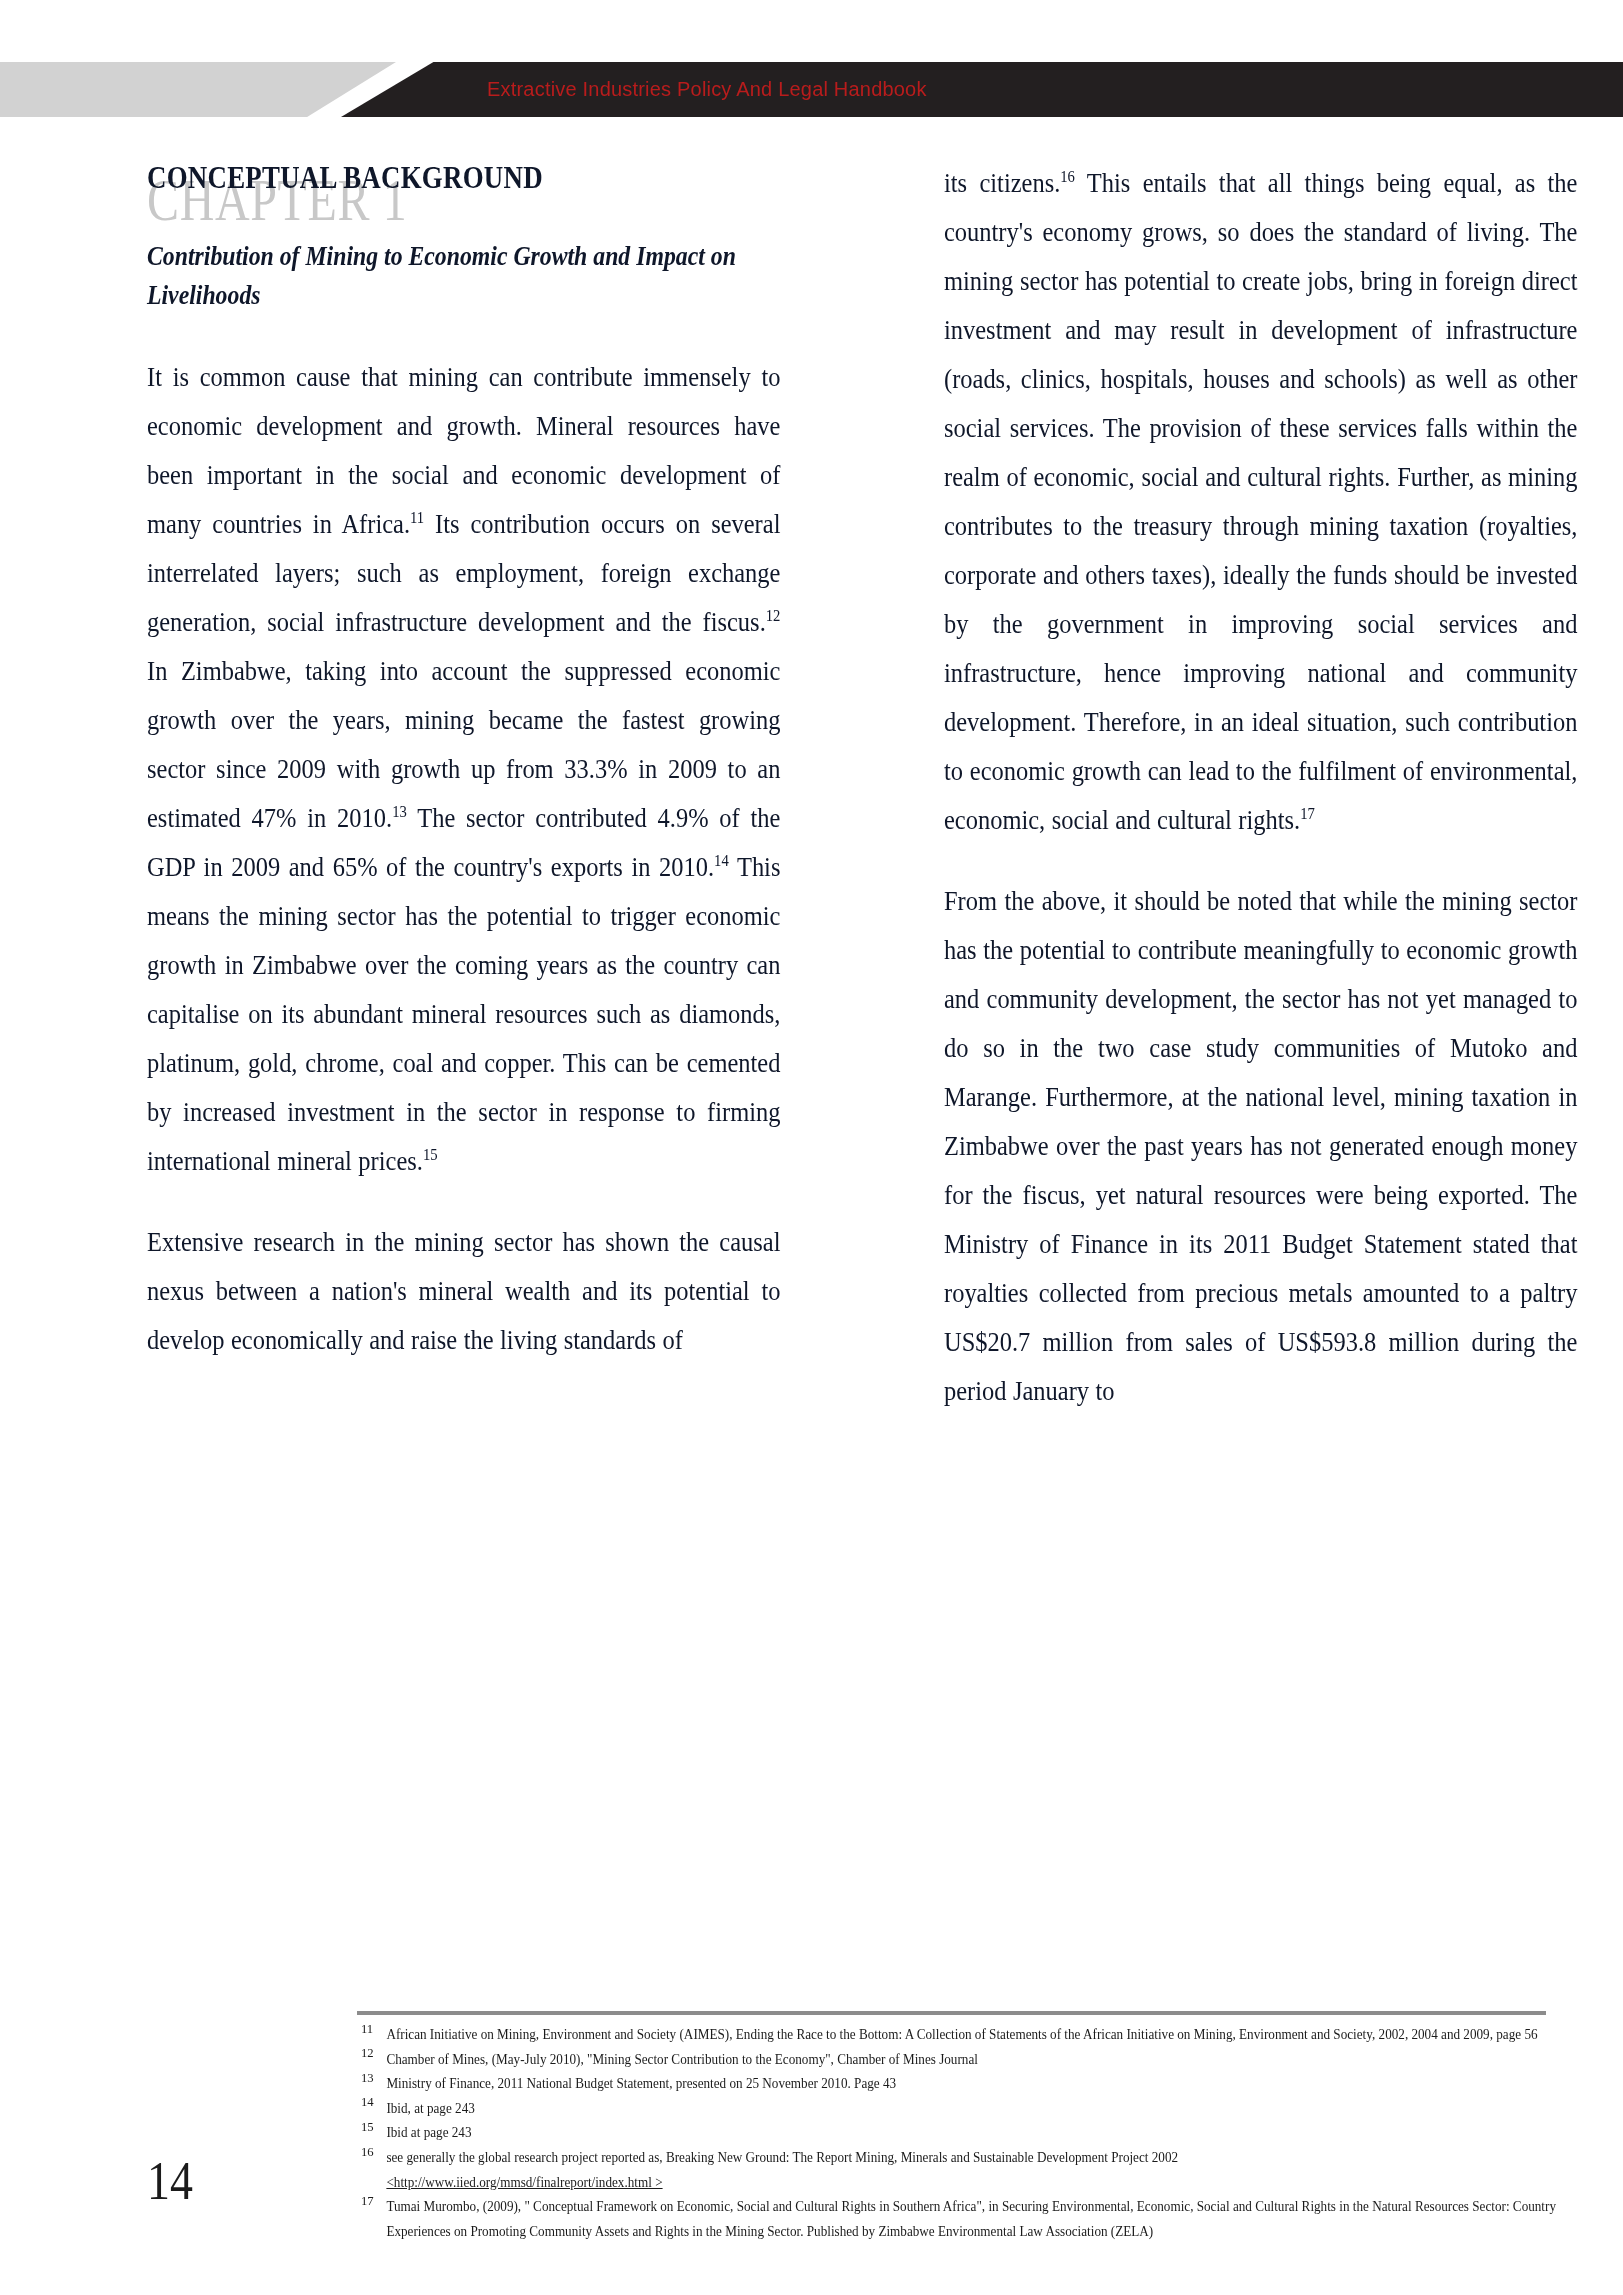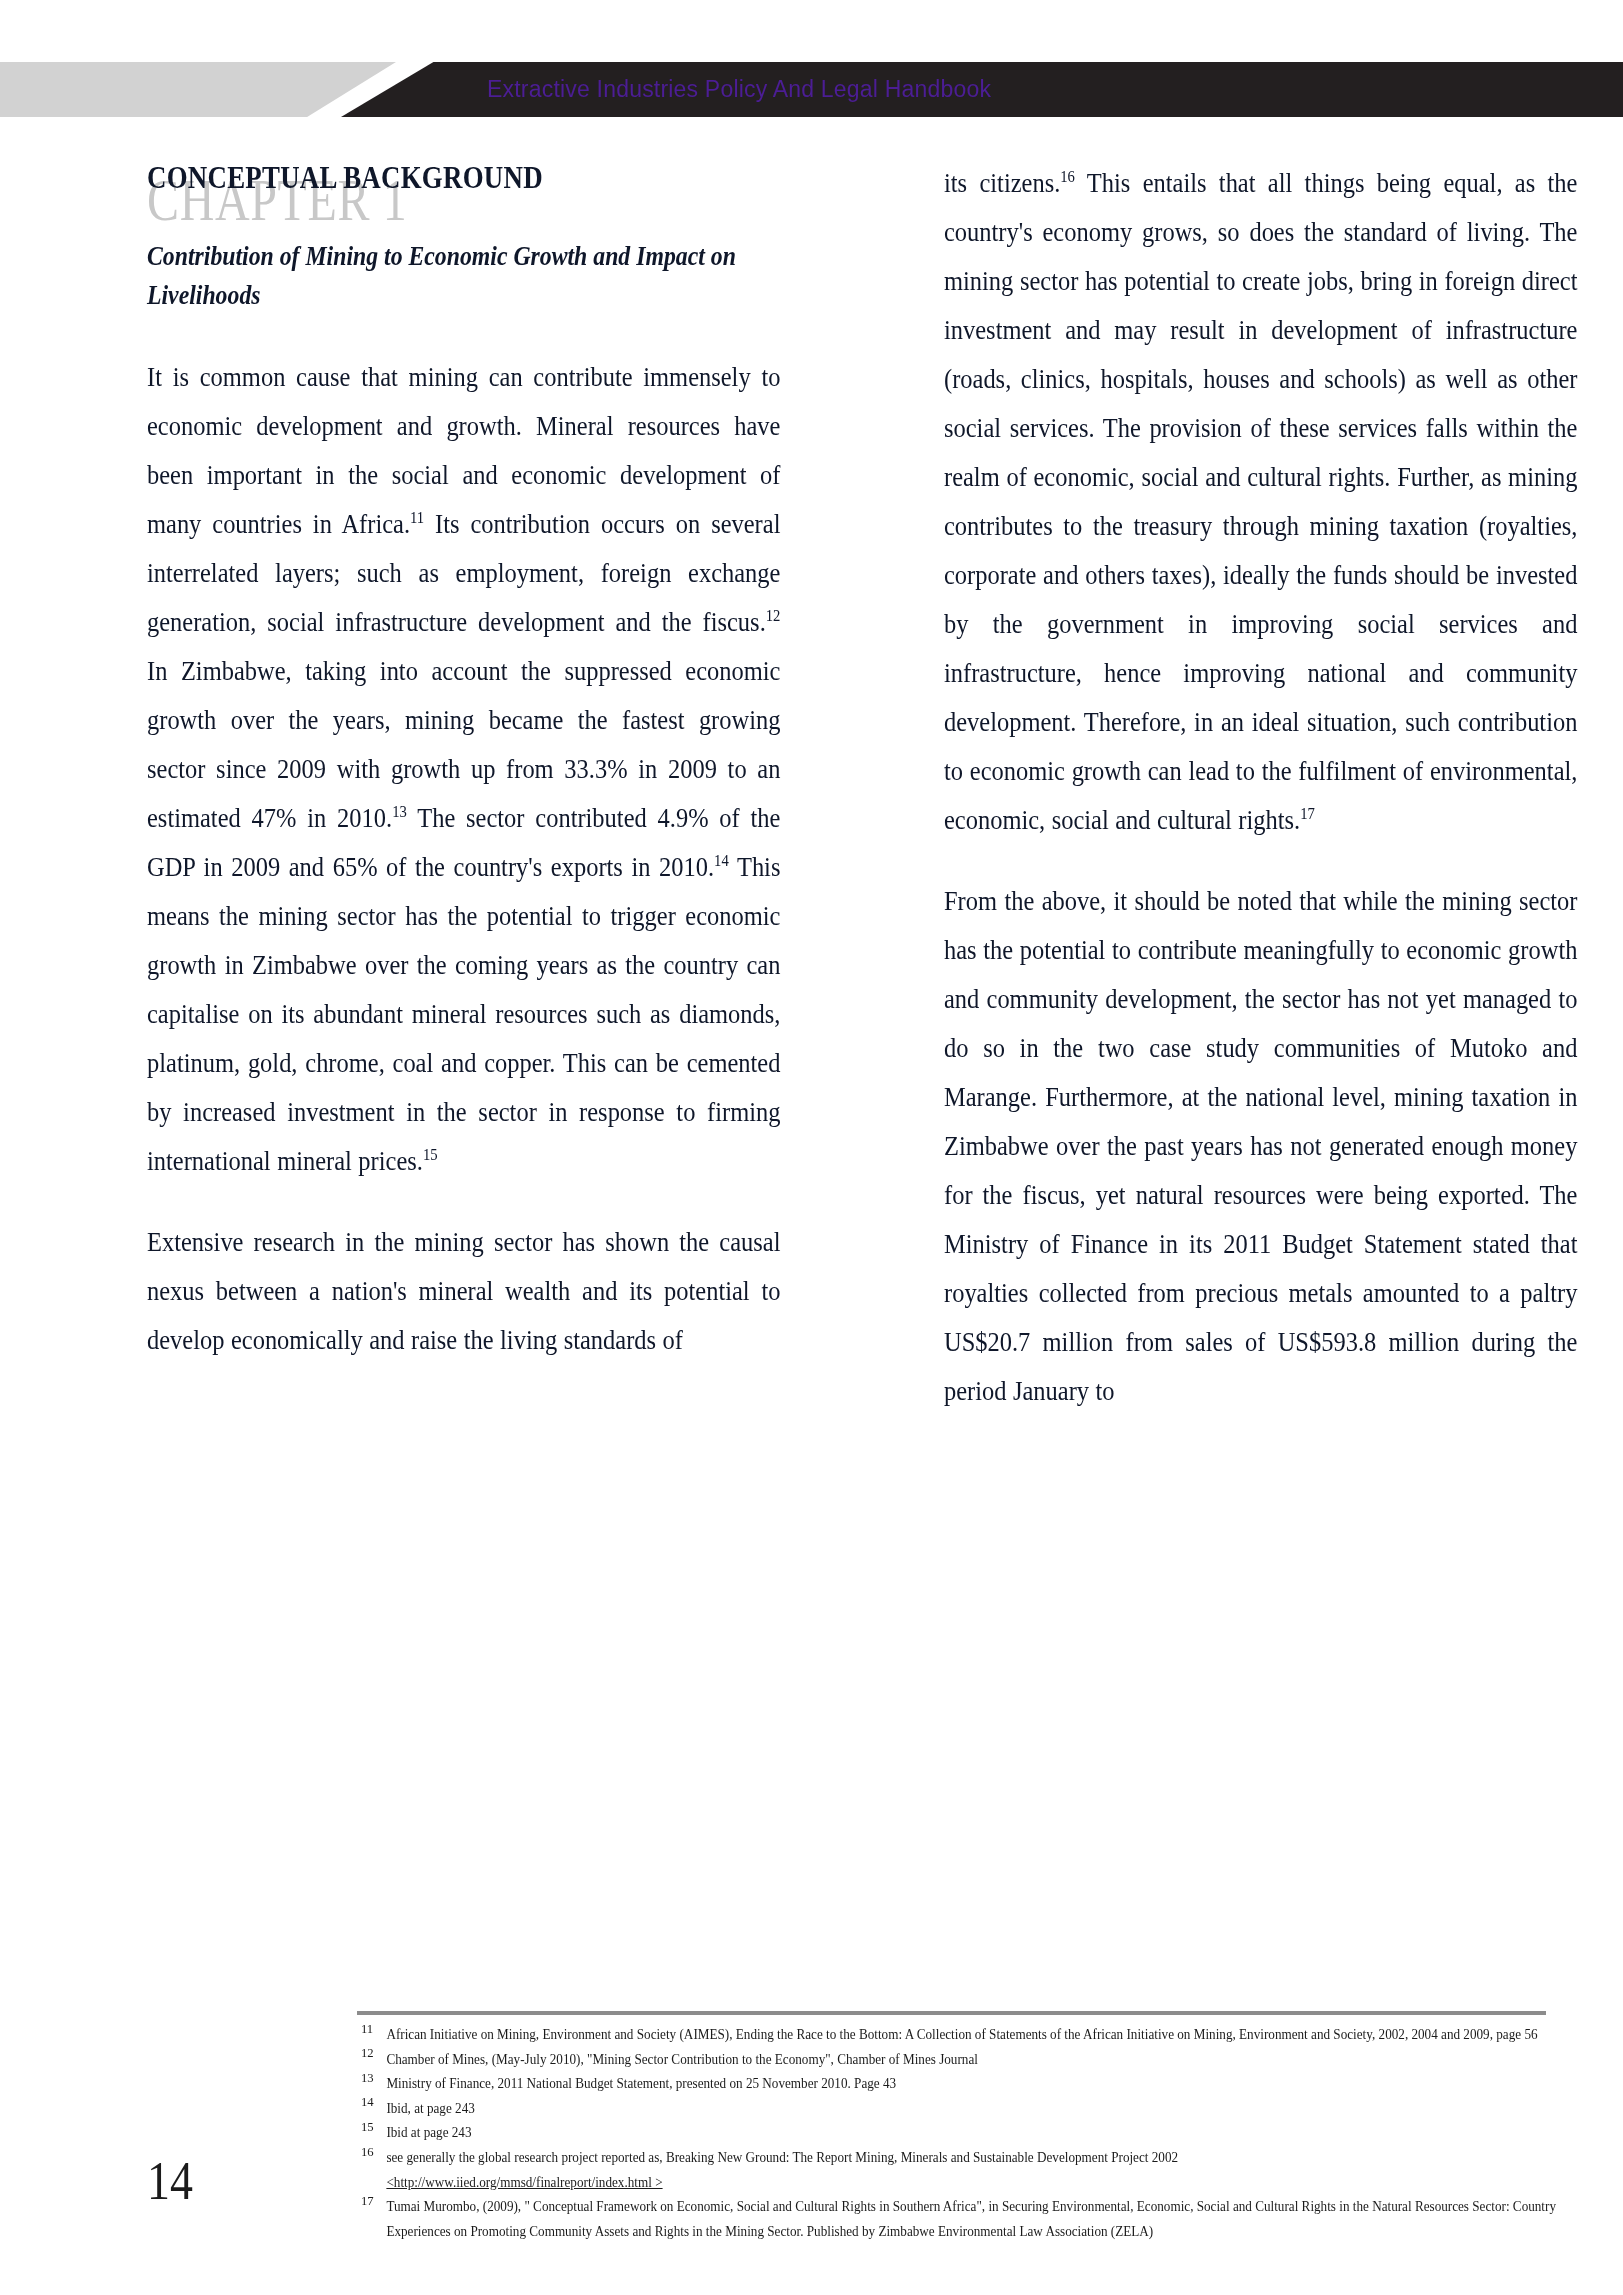--- a/index.html
+++ b/index.html
@@ -41,22 +41,22 @@
     height: 55px;
     background: #231f20;
     clip-path: polygon(7.2% 0, 100% 0, 100% 100%, 0 100%);
   }
   .header-title {
     position: absolute;
     left: 487px;
     top: 0;
     height: 55px;
     line-height: 55px;
-    color: #4c1d95;
-    font-size: 23px;
+    color: #b91c1c;
+    font-size: 20px;
     letter-spacing: 0.2px;
     font-family: "Liberation Sans", "DejaVu Sans", sans-serif;
     white-space: nowrap;
   }
 
   
   .chapter-title {
     position: absolute;
     left: 147px;
     top: 166px;

